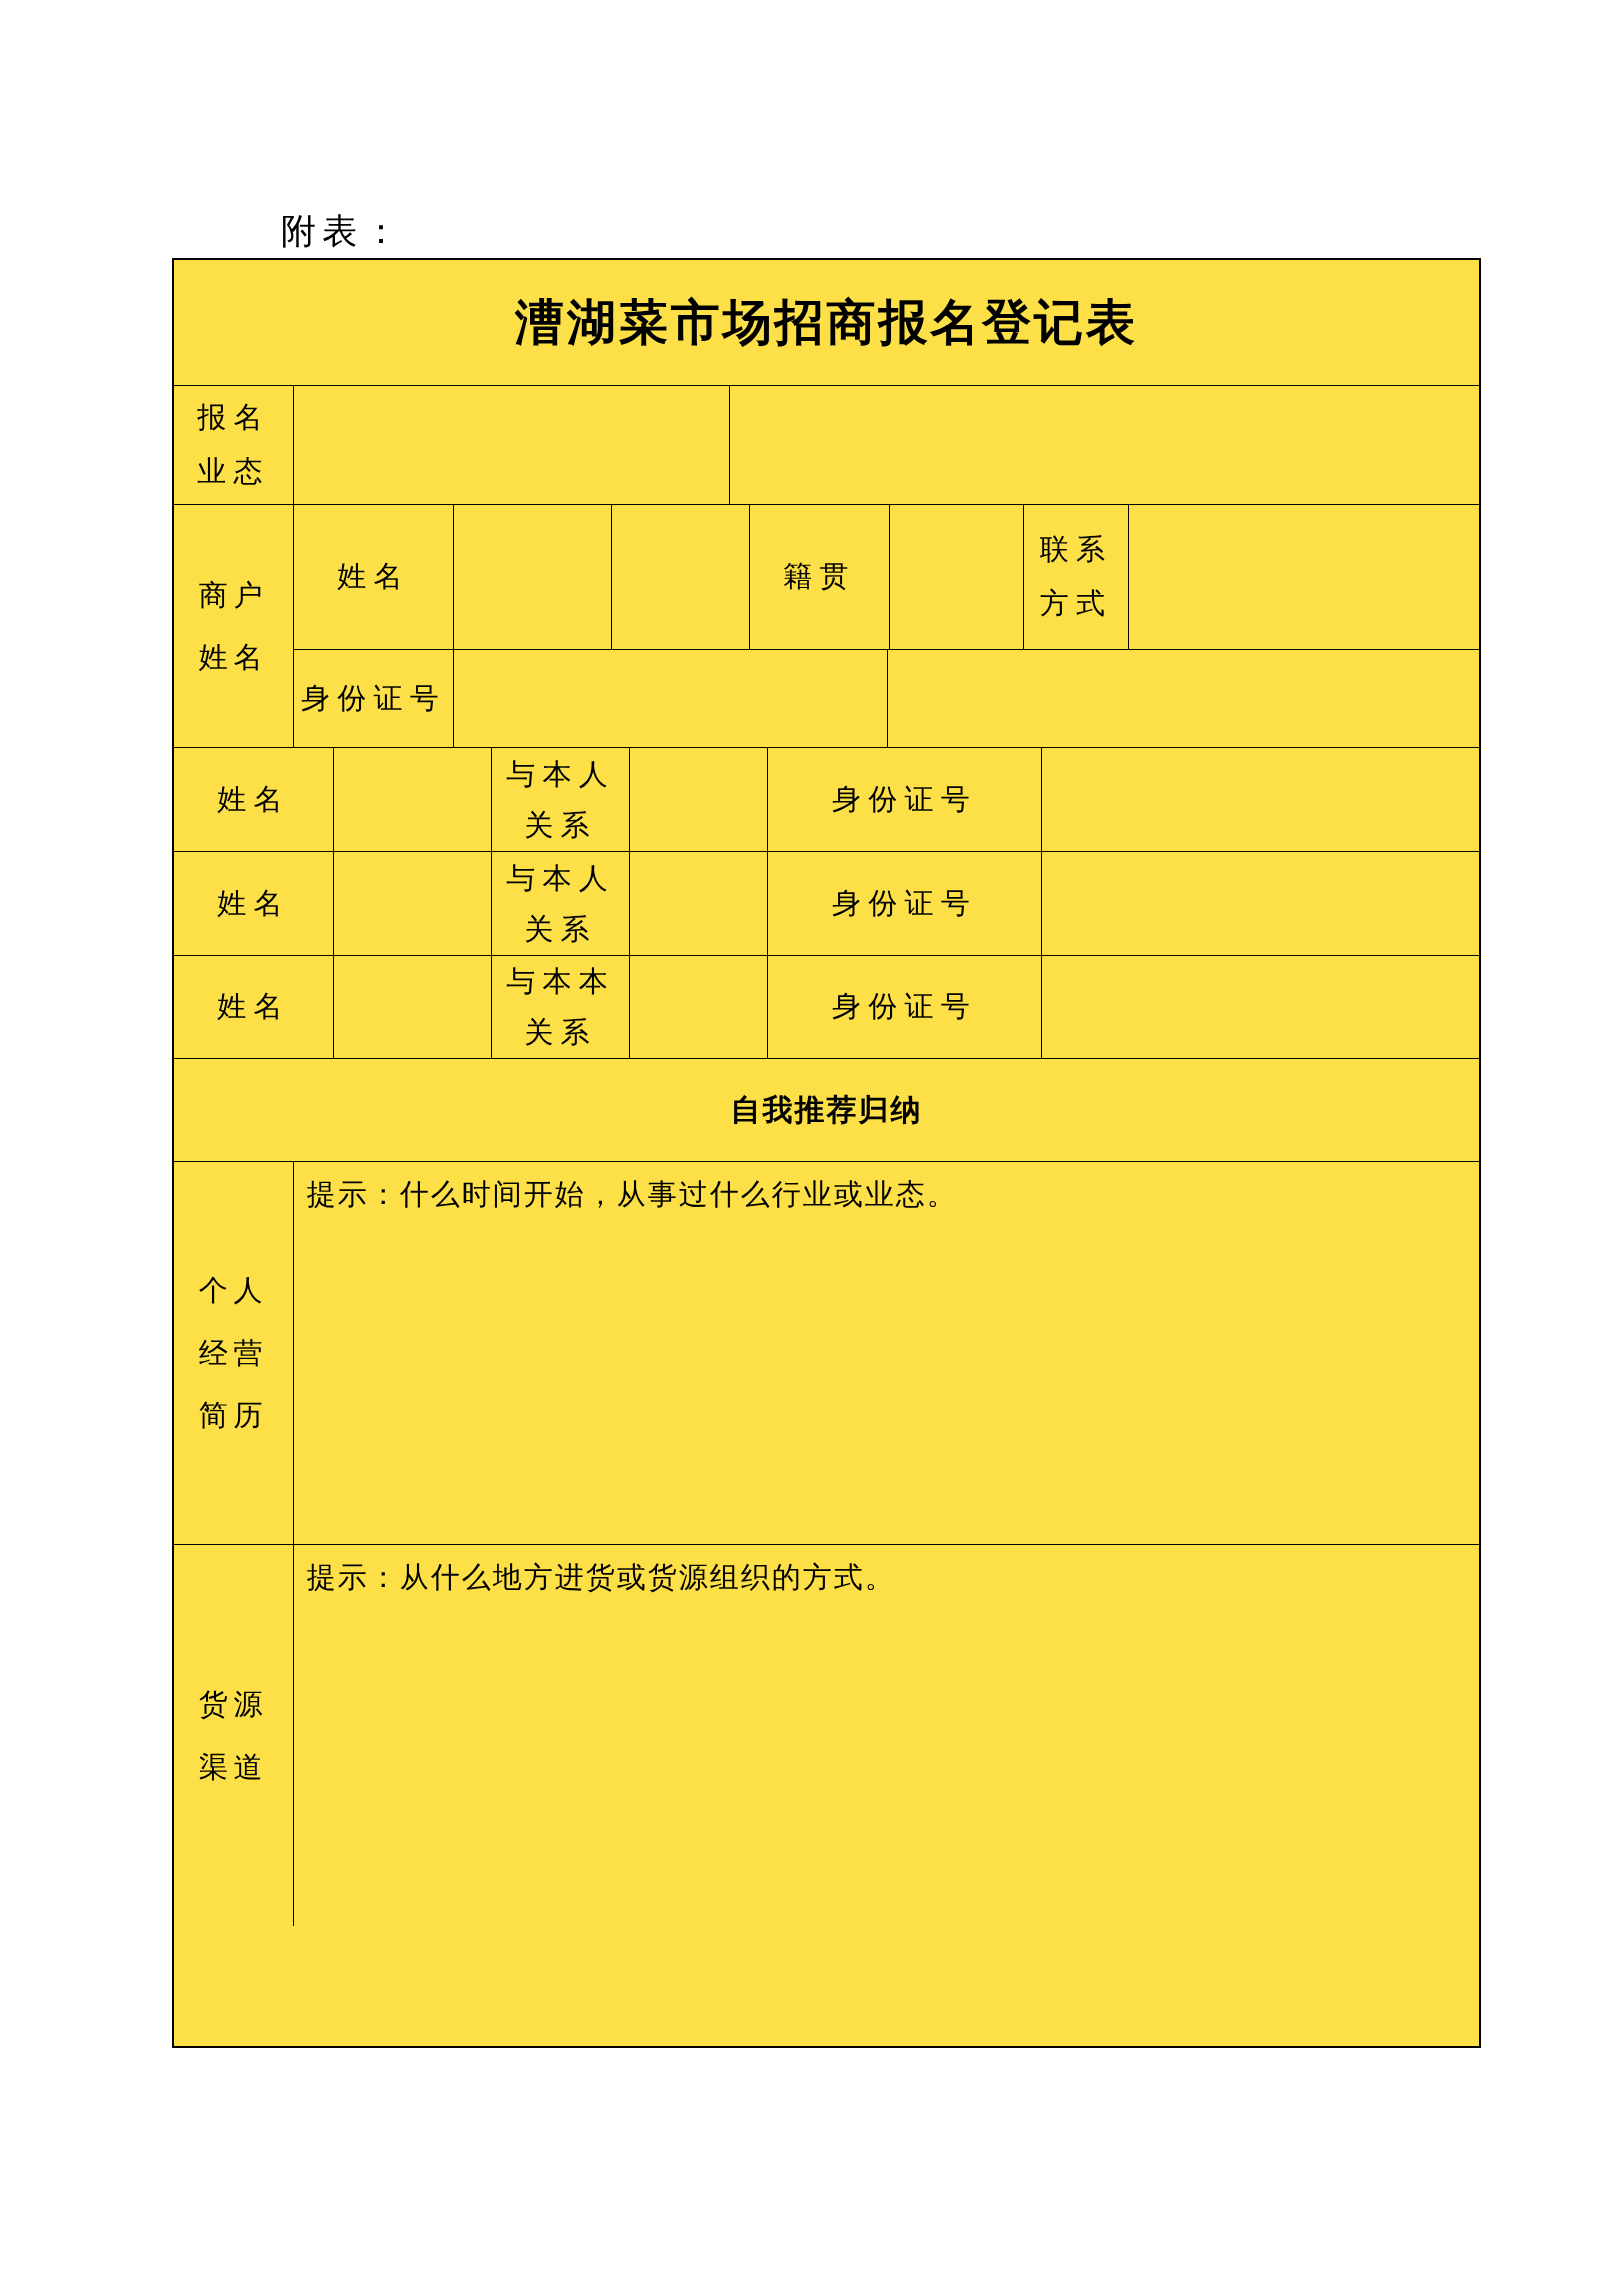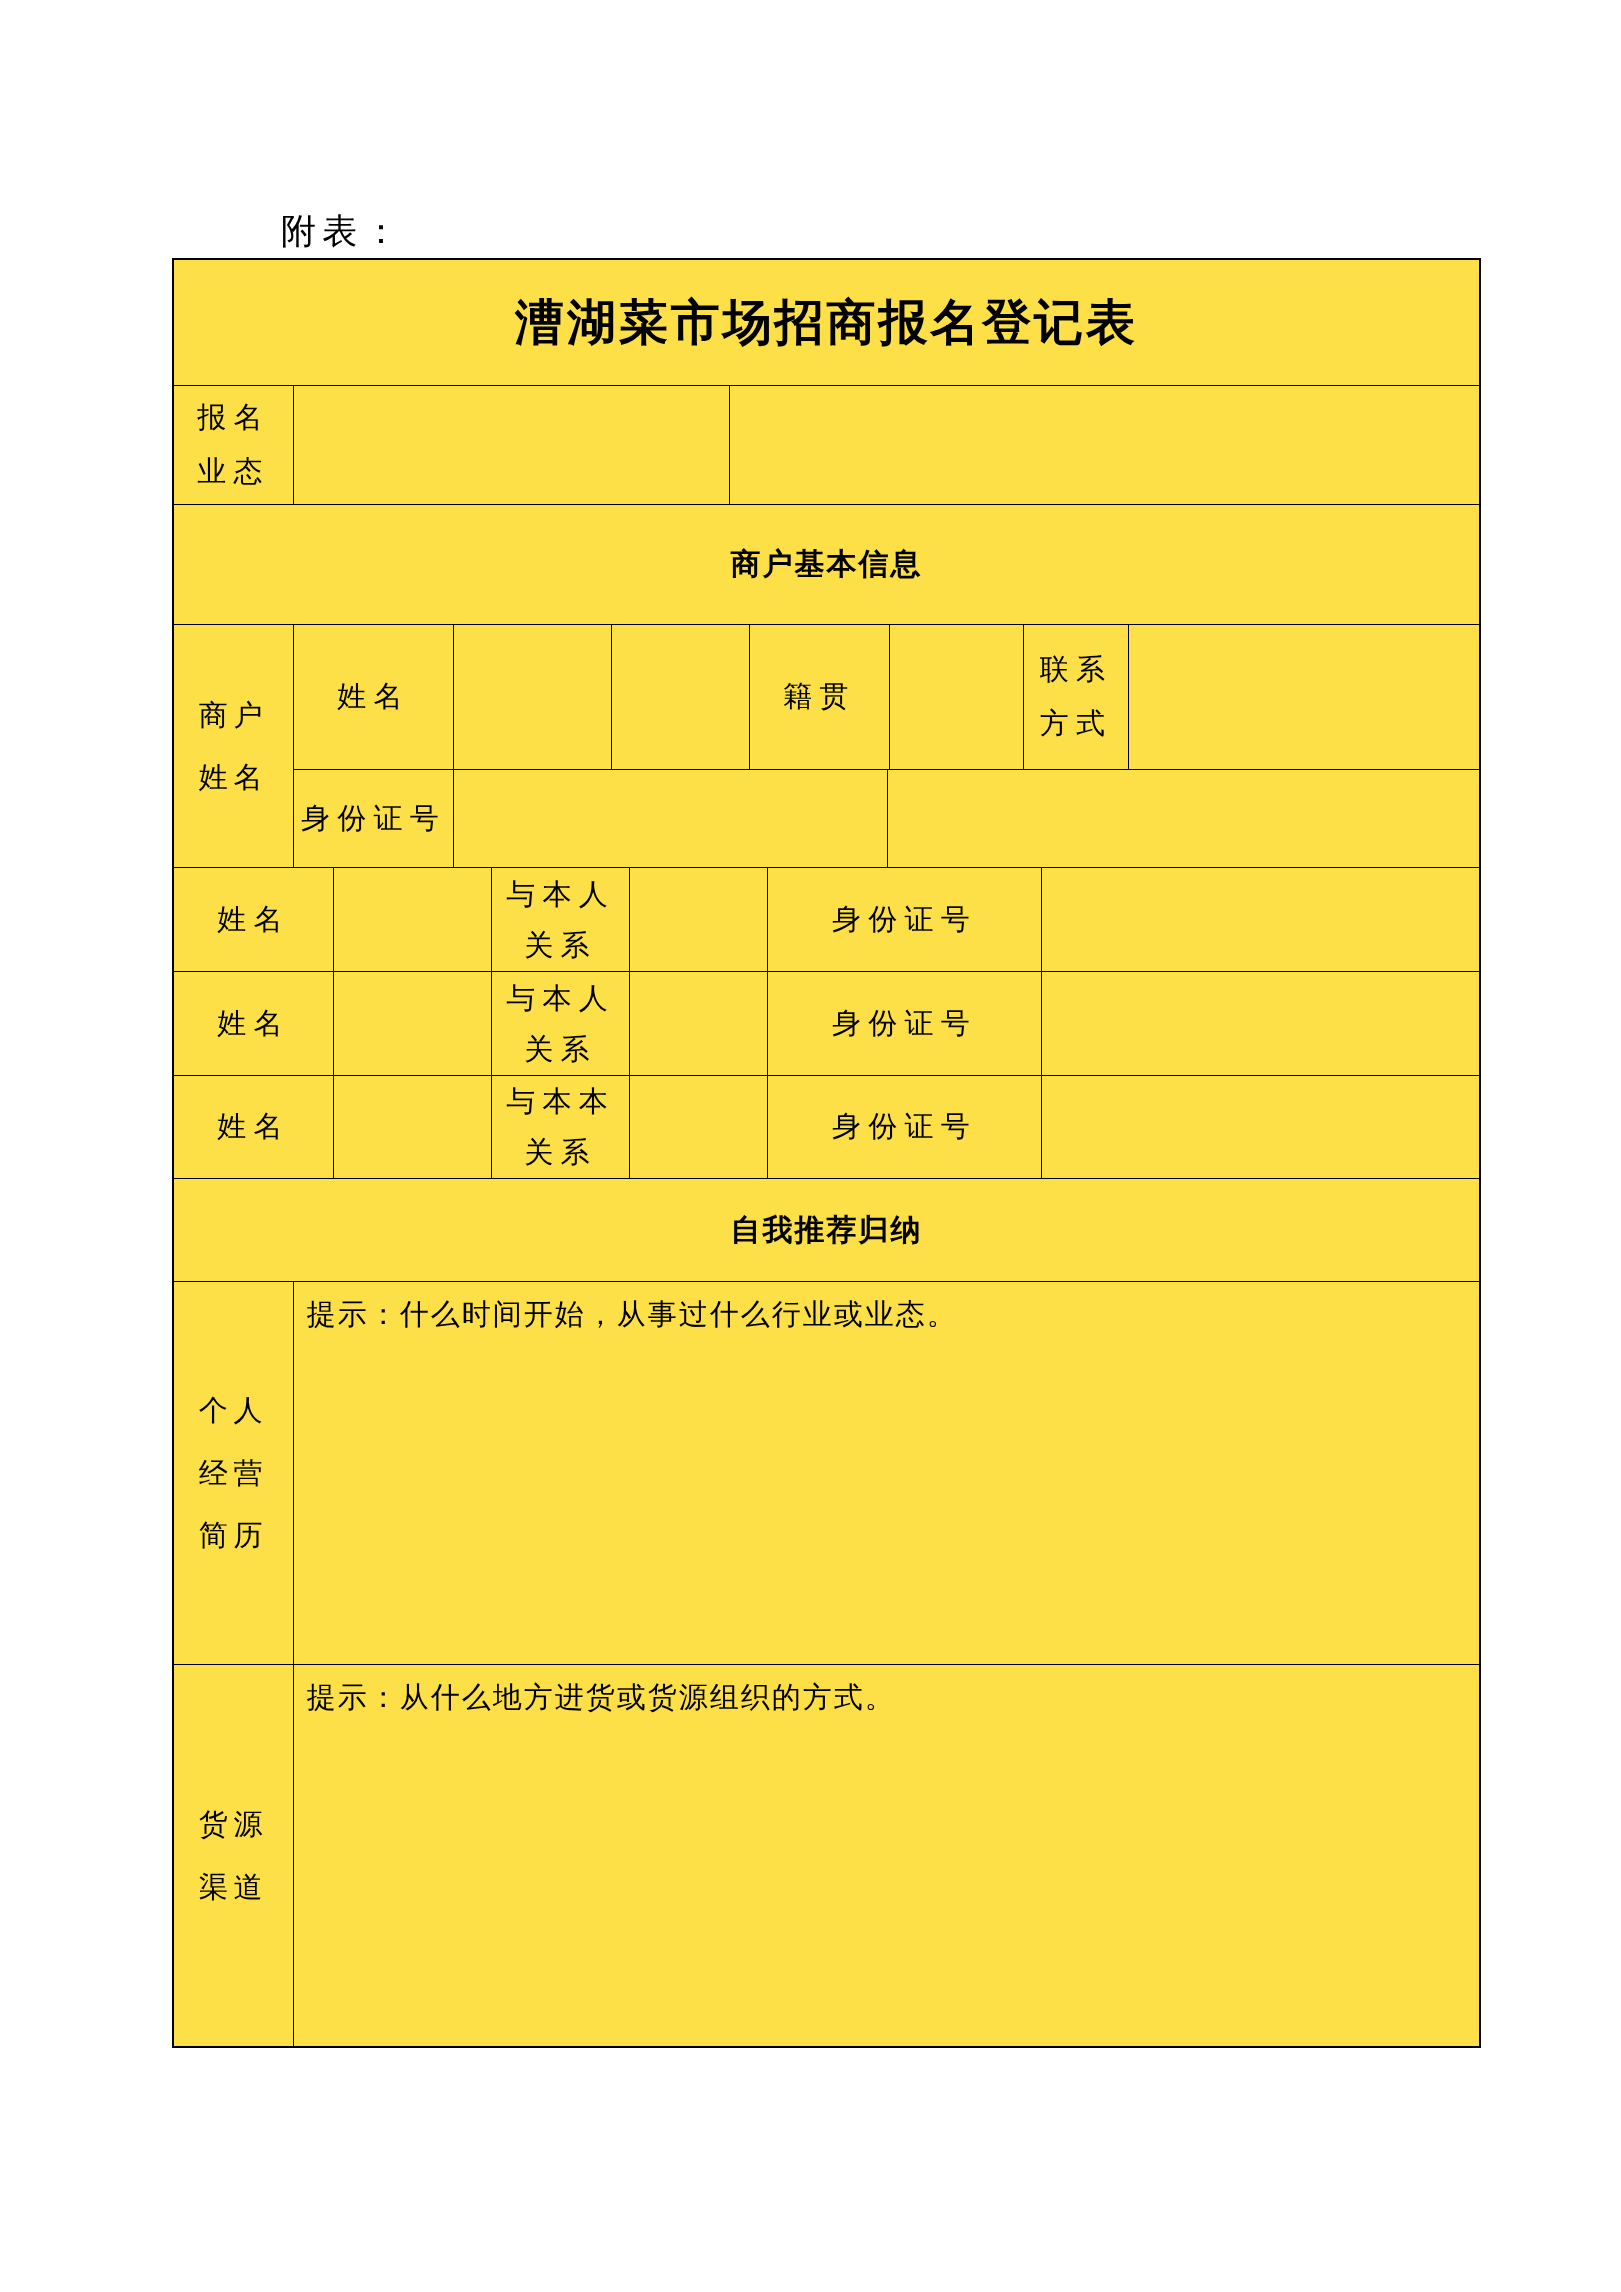--- a/index.html
+++ b/index.html
@@ -70,21 +70,20 @@
 
   <div class="row" style="height:119px;">
     <div class="cell" style="width:120px;">
       <div>报名</div>
       <div>业态</div>
     </div>
     <div class="cell" style="width:436px;"></div>
     <div class="cell" style="width:511px;"></div>
   </div>
 
-  <div class="section-header" style="height:120px;">商户基本信息</div>
 
   <div class="sec" style="height:243px;">
     <div class="group-label">
       <div>商户</div>
       <div>姓名</div>
     </div>
     <div class="sec-body">
       <div class="row" style="height:145px;">
         <div class="cell" style="width:160px;">姓名</div>
         <div class="cell" style="width:158px;"></div>

